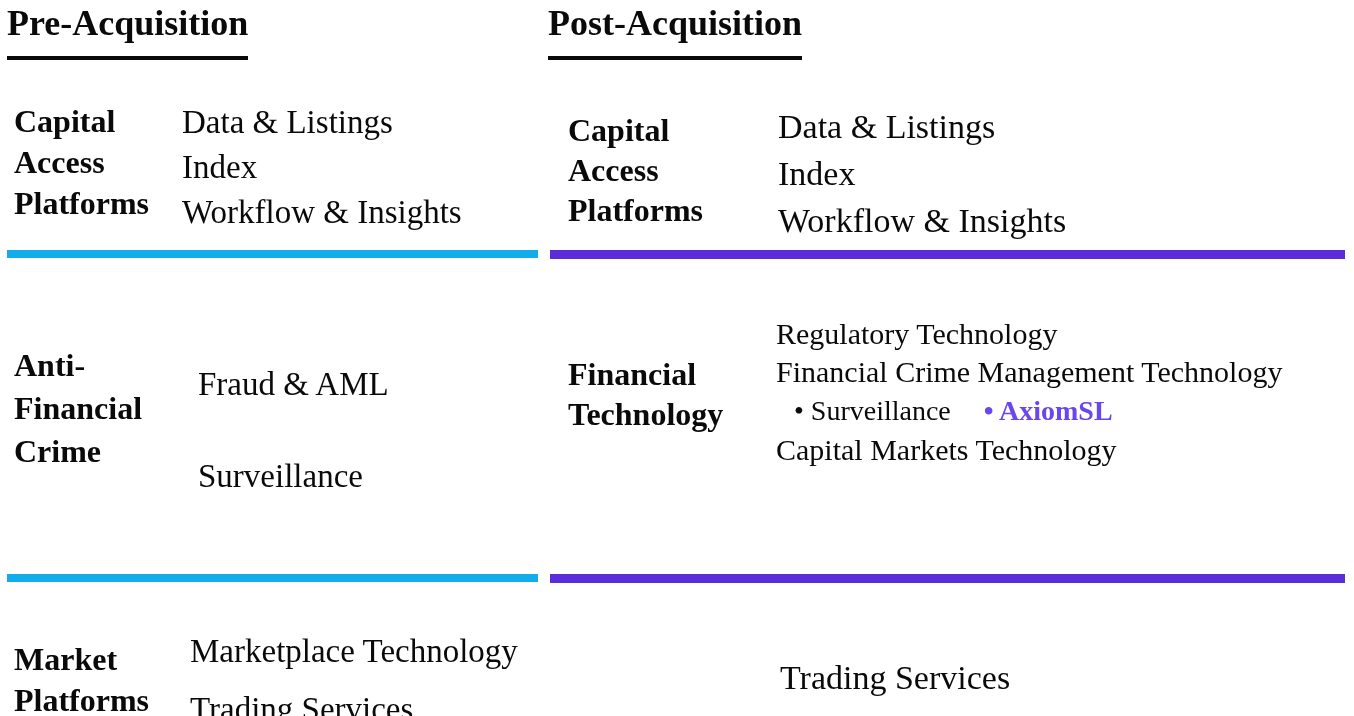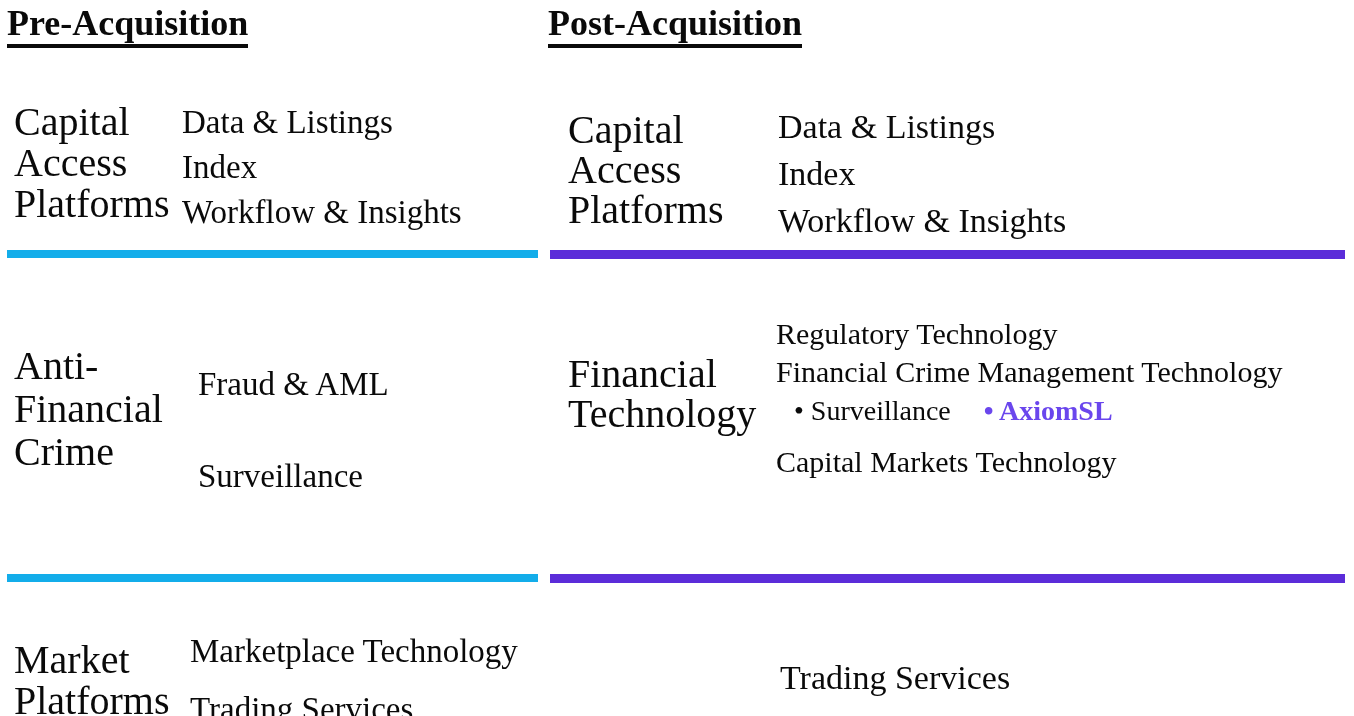--- a/index.html
+++ b/index.html
@@ -13,30 +13,30 @@
     font-family: "Liberation Serif", "DejaVu Serif", serif;
     overflow: hidden;
   }
   .title {
     position: absolute;
     display: inline-block;
     font-size: 36px;
     font-weight: 700;
     line-height: 38px;
     border-bottom: 4px solid var(--c-text, #0a0a0a);
-    padding-bottom: 2px;
+    padding-bottom: 14px;
     white-space: nowrap;
   }
   #pre-title  { left: 7px;   top: 4px; }
   #post-title { left: 548px; top: 4px; }
 
   .label {
     position: absolute;
-    font-size: 40px;
-    font-weight: 400;
+    font-size: 32px;
+    font-weight: 700;
     line-height: 41px;
   }
   .items { position: absolute; }
   .item {
     font-size: 33px;
     line-height: 45px;
     white-space: nowrap;
   }
   .rule { position: absolute; }
   .rule.cyan   { background: var(--c-pre-line, #13ADEA); }
@@ -61,21 +61,21 @@
   #post-rule-1 { left: 550px; top: 250px; width: 795px; height: 9px; }
 
   #post-ft-label { left: 568px; top: 354px; width: 200px; line-height: 40px; }
   #post-ft-items { left: 776px; top: 296px; width: 560px; }
   .ft-title {
     font-size: 30px;
     line-height: 38px;
     white-space: nowrap;
   }
   #ft-g2-title { margin-top: 19px; }
-  #ft-g3-title { margin-top: 12px; }
+  #ft-g3-title { }
   .ft-bullets {
     font-size: 28px;
     line-height: 40px;
     width: 500px;
     padding-left: 40px;
     text-indent: -22px;
   }
   #ft-g3-bullets { margin-top: 8px; line-height: 44px; }
   .b-item.nw { white-space: nowrap; }
   .b-item + .b-item { margin-left: 26px; }

